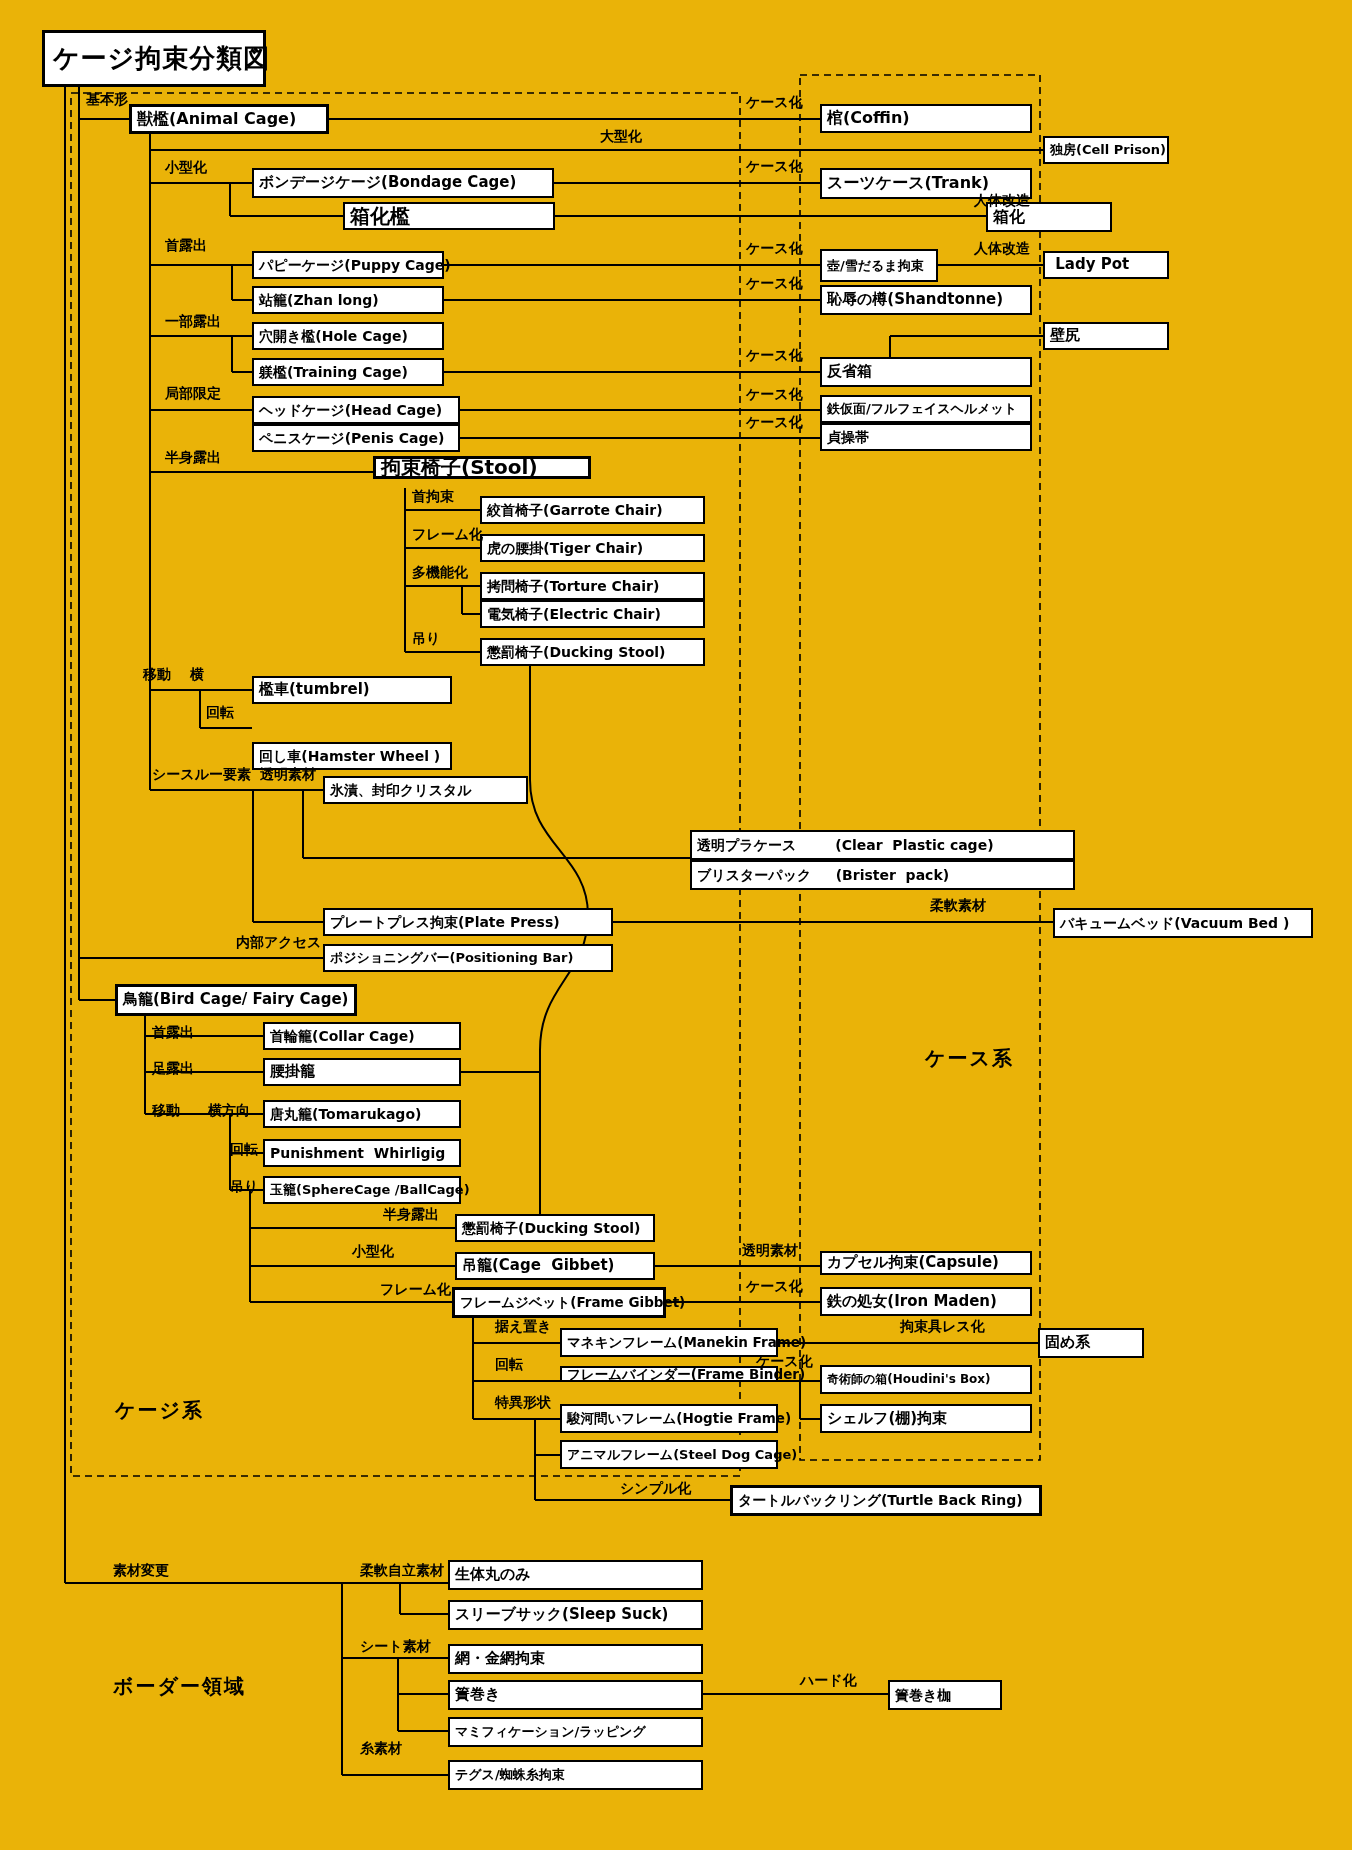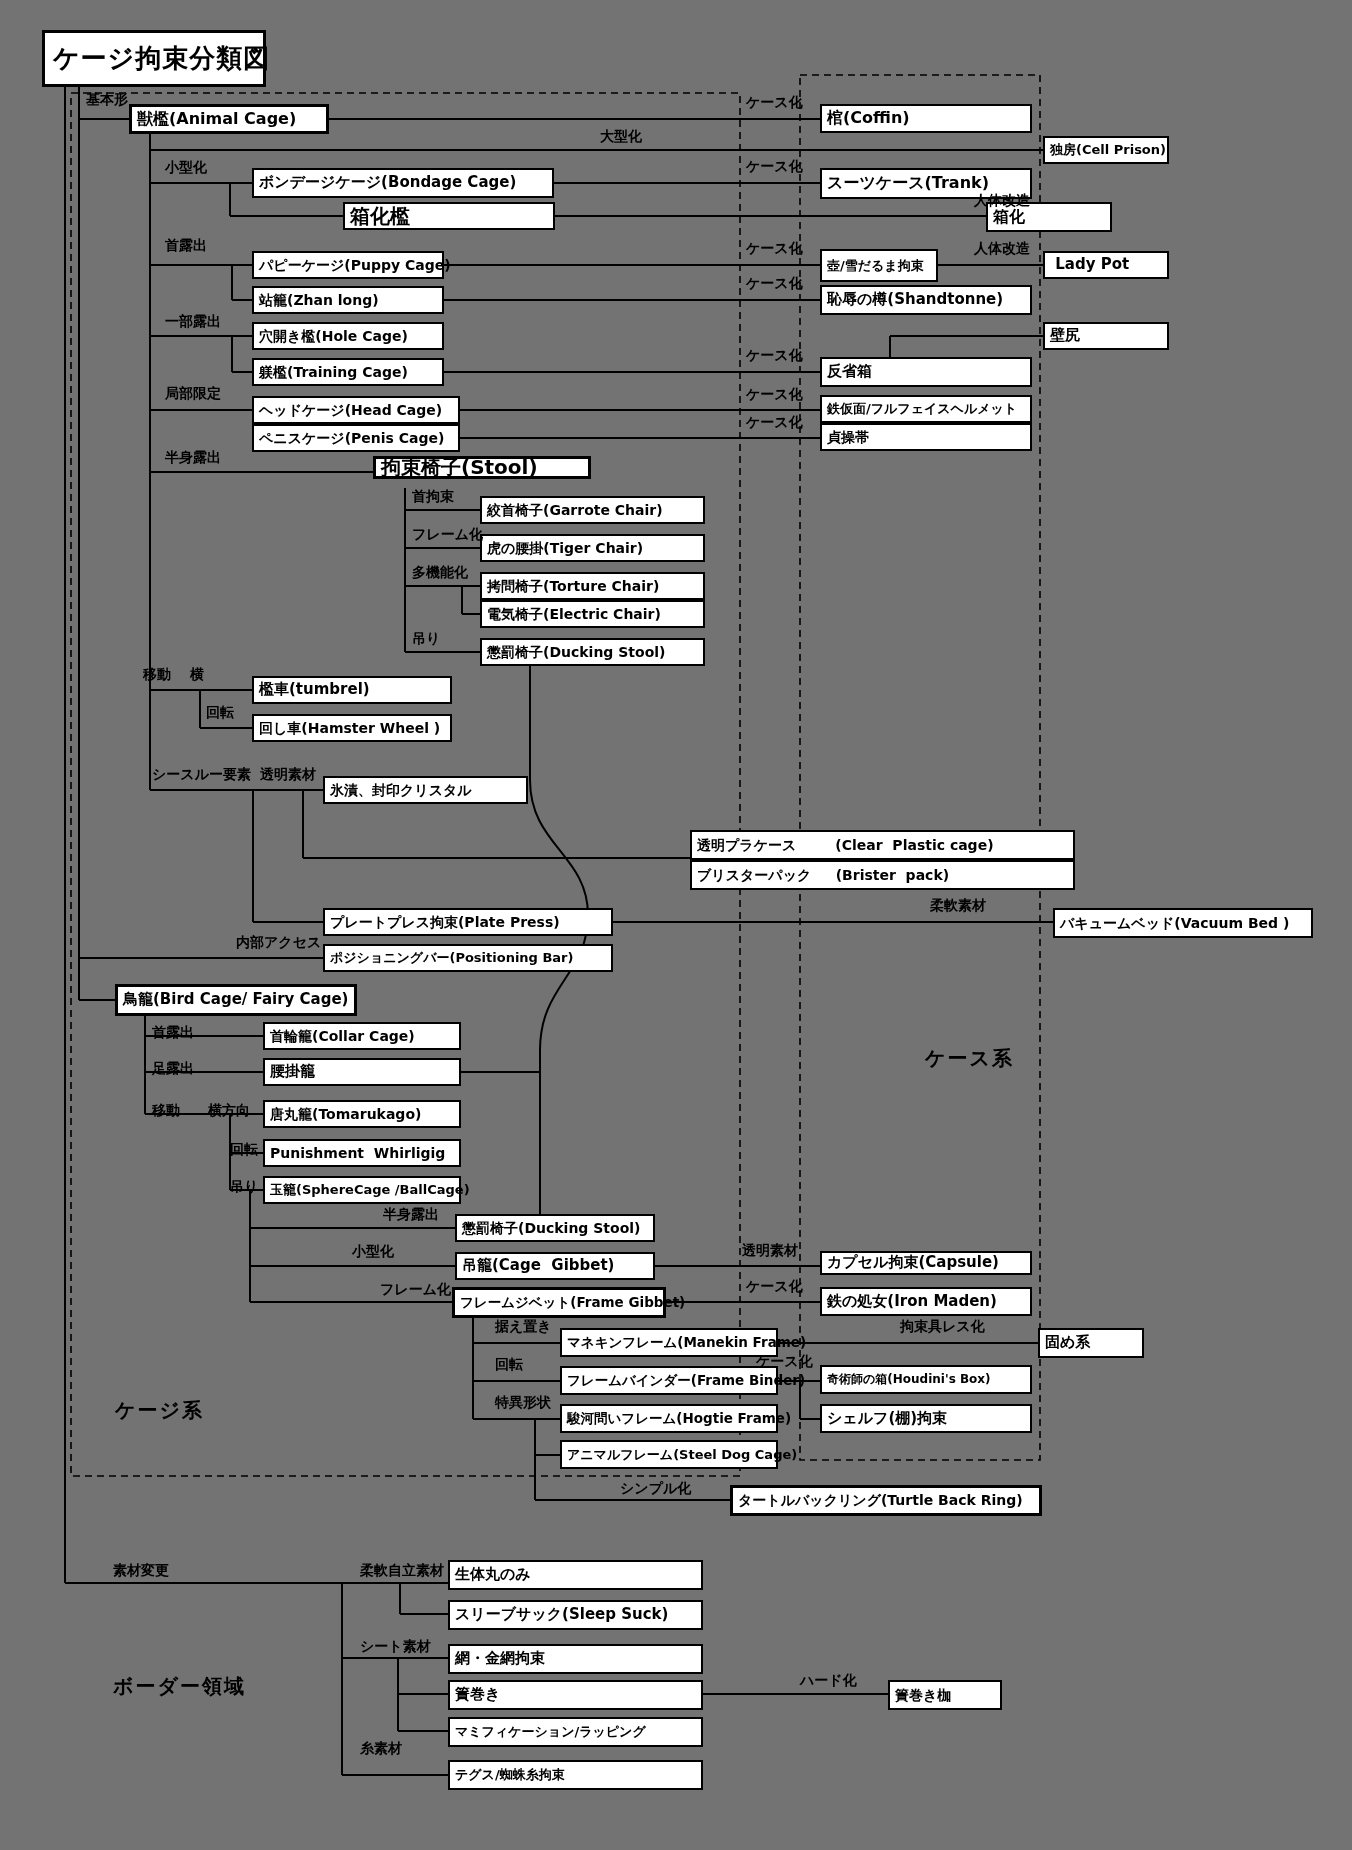--- a/index.html
+++ b/index.html
@@ -1,16 +1,16 @@
 <!DOCTYPE html>
 <html><head>
 <meta charset="utf-8">
 <style>
   html,body{margin:0;padding:0;background:#fff;}
-  #canvas{position:relative;width:1352px;height:1850px;background:#737373;
+  #canvas{position:relative;width:1352px;height:1850px;background:#eab308;
           font-family:"DejaVu Sans","Liberation Sans",sans-serif;overflow:hidden;}
   #wires{position:absolute;left:0;top:0;z-index:1;}
   .node{position:absolute;box-sizing:border-box;border:2px solid #000;background:#fff;
         display:flex;align-items:center;padding:0 5px;font-weight:bold;color:#000;
         white-space:pre;z-index:2;line-height:1.05;}
   .node.b{border-width:3px;}
   .lbl{position:absolute;font-weight:bold;color:#000;white-space:pre;z-index:3;
        font-size:14px;line-height:1;}
   .region-lbl{font-size:20px;letter-spacing:2px;}
   #title-box{position:absolute;box-sizing:border-box;border:3px solid #000;background:#fff;
@@ -129,41 +129,41 @@
       <div class="node" style="left: 820px; top: 395px; width: 212px; height: 28px; font-size: 13px;">鉄仮面/フルフェイスヘルメット</div>
       <div class="node" style="left: 252px; top: 424px; width: 208px; height: 28px; font-size: 14px;">ペニスケージ(Penis Cage)</div>
       <div class="node" style="left: 820px; top: 423px; width: 212px; height: 28px; font-size: 14px;">貞操帯</div>
       <div class="node b" style="left: 373px; top: 456px; width: 218px; height: 23px; font-size: 20px;">拘束椅子(Stool)</div>
       <div class="node" style="left: 480px; top: 496px; width: 225px; height: 28px; font-size: 14px;">絞首椅子(Garrote Chair)</div>
       <div class="node" style="left: 480px; top: 534px; width: 225px; height: 28px; font-size: 14px;">虎の腰掛(Tiger Chair)</div>
       <div class="node" style="left: 480px; top: 572px; width: 225px; height: 28px; font-size: 14px;">拷問椅子(Torture Chair)</div>
       <div class="node" style="left: 480px; top: 600px; width: 225px; height: 28px; font-size: 14px;">電気椅子(Electric Chair)</div>
       <div class="node" style="left: 480px; top: 638px; width: 225px; height: 28px; font-size: 14px;">懲罰椅子(Ducking Stool)</div>
       <div class="node" style="left: 252px; top: 676px; width: 200px; height: 28px; font-size: 15px;">檻車(tumbrel)</div>
-      <div class="node" style="left: 252px; top: 714px; width: 200px; height: 28px; font-size: 14px;">回し車(Hamster Wheel )</div>
+      <div class="node" style="left: 252px; top: 742px; width: 200px; height: 28px; font-size: 14px;">回し車(Hamster Wheel )</div>
       <div class="node" style="left: 323px; top: 776px; width: 205px; height: 28px; font-size: 14px;">氷漬、封印クリスタル</div>
       <div class="node" style="left: 690px; top: 830px; width: 385px; height: 30px; font-size: 14px;">透明プラケース        (Clear  Plastic cage)</div>
       <div class="node" style="left: 690px; top: 860px; width: 385px; height: 30px; font-size: 14px;">ブリスターパック     (Brister  pack)</div>
       <div class="node" style="left: 323px; top: 908px; width: 290px; height: 28px; font-size: 14px;">プレートプレス拘束(Plate Press)</div>
       <div class="node" style="left: 1053px; top: 908px; width: 260px; height: 30px; font-size: 14px;">バキュームベッド(Vacuum Bed )</div>
       <div class="node" style="left: 323px; top: 944px; width: 290px; height: 28px; font-size: 13px;">ポジショニングバー(Positioning Bar)</div>
       <div class="node b" style="left: 115px; top: 984px; width: 242px; height: 32px; font-size: 15px;">鳥籠(Bird Cage/ Fairy Cage)</div>
       <div class="node" style="left: 263px; top: 1022px; width: 198px; height: 28px; font-size: 14px;">首輪籠(Collar Cage)</div>
       <div class="node" style="left: 263px; top: 1058px; width: 198px; height: 28px; font-size: 15px;">腰掛籠</div>
       <div class="node" style="left: 263px; top: 1100px; width: 198px; height: 28px; font-size: 14px;">唐丸籠(Tomarukago)</div>
       <div class="node" style="left: 263px; top: 1139px; width: 198px; height: 28px; font-size: 14px;">Punishment  Whirligig</div>
       <div class="node" style="left: 263px; top: 1176px; width: 198px; height: 28px; font-size: 13px;">玉籠(SphereCage /BallCage)</div>
       <div class="node" style="left: 455px; top: 1214px; width: 200px; height: 28px; font-size: 14px;">懲罰椅子(Ducking Stool)</div>
       <div class="node" style="left: 455px; top: 1252px; width: 200px; height: 28px; font-size: 15px;">吊籠(Cage  Gibbet)</div>
       <div class="node" style="left: 820px; top: 1251px; width: 212px; height: 24px; font-size: 15px;">カプセル拘束(Capsule)</div>
       <div class="node b" style="left: 452px; top: 1287px; width: 214px; height: 31px; font-size: 13.5px;">フレームジベット(Frame Gibbet)</div>
       <div class="node" style="left: 820px; top: 1287px; width: 212px; height: 29px; font-size: 15px;">鉄の処女(Iron Maden)</div>
       <div class="node" style="left: 560px; top: 1328px; width: 218px; height: 29px; font-size: 13.5px;">マネキンフレーム(Manekin Frame)</div>
       <div class="node" style="left: 1038px; top: 1328px; width: 106px; height: 30px; font-size: 15px;">固め系</div>
-      <div class="node" style="left: 560px; top: 1366px; width: 218px; height: 29px; font-size: 13.5px;">フレームバインダー(Frame Binder)</div>
+      <div class="node" style="left: 560px; top: 1366px; width: 218px; height: 16px; font-size: 13.5px;">フレームバインダー(Frame Binder)</div>
       <div class="node" style="left: 820px; top: 1365px; width: 212px; height: 29px; font-size: 12px;">奇術師の箱(Houdini's Box)</div>
       <div class="node" style="left: 560px; top: 1404px; width: 218px; height: 29px; font-size: 13.5px;">駿河問いフレーム(Hogtie Frame)</div>
       <div class="node" style="left: 820px; top: 1404px; width: 212px; height: 29px; font-size: 15px;">シェルフ(棚)拘束</div>
       <div class="node" style="left: 560px; top: 1440px; width: 218px; height: 29px; font-size: 13px;">アニマルフレーム(Steel Dog Cage)</div>
       <div class="node b" style="left: 730px; top: 1485px; width: 312px; height: 31px; font-size: 14px;">タートルバックリング(Turtle Back Ring)</div>
       <div class="node" style="left: 448px; top: 1560px; width: 255px; height: 30px; font-size: 15px;">生体丸のみ</div>
       <div class="node" style="left: 448px; top: 1600px; width: 255px; height: 30px; font-size: 15px;">スリーブサック(Sleep Suck)</div>
       <div class="node" style="left: 448px; top: 1644px; width: 255px; height: 30px; font-size: 15px;">網・金網拘束</div>
       <div class="node" style="left: 448px; top: 1680px; width: 255px; height: 30px; font-size: 15px;">簀巻き</div>
       <div class="node" style="left: 888px; top: 1680px; width: 114px; height: 30px; font-size: 14px;">簀巻き枷</div>

